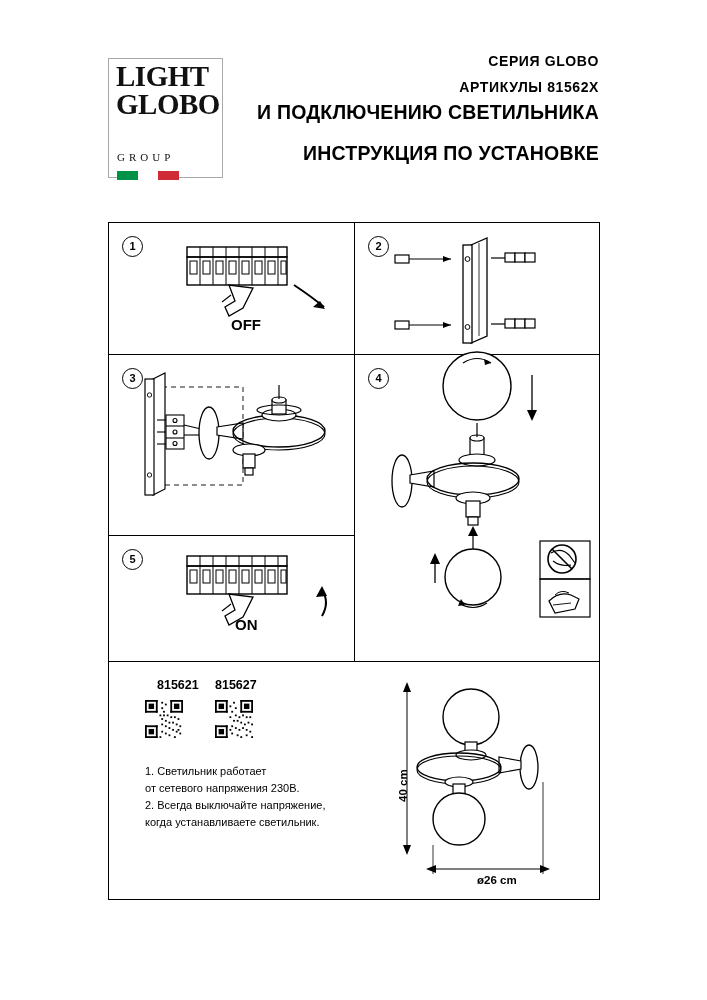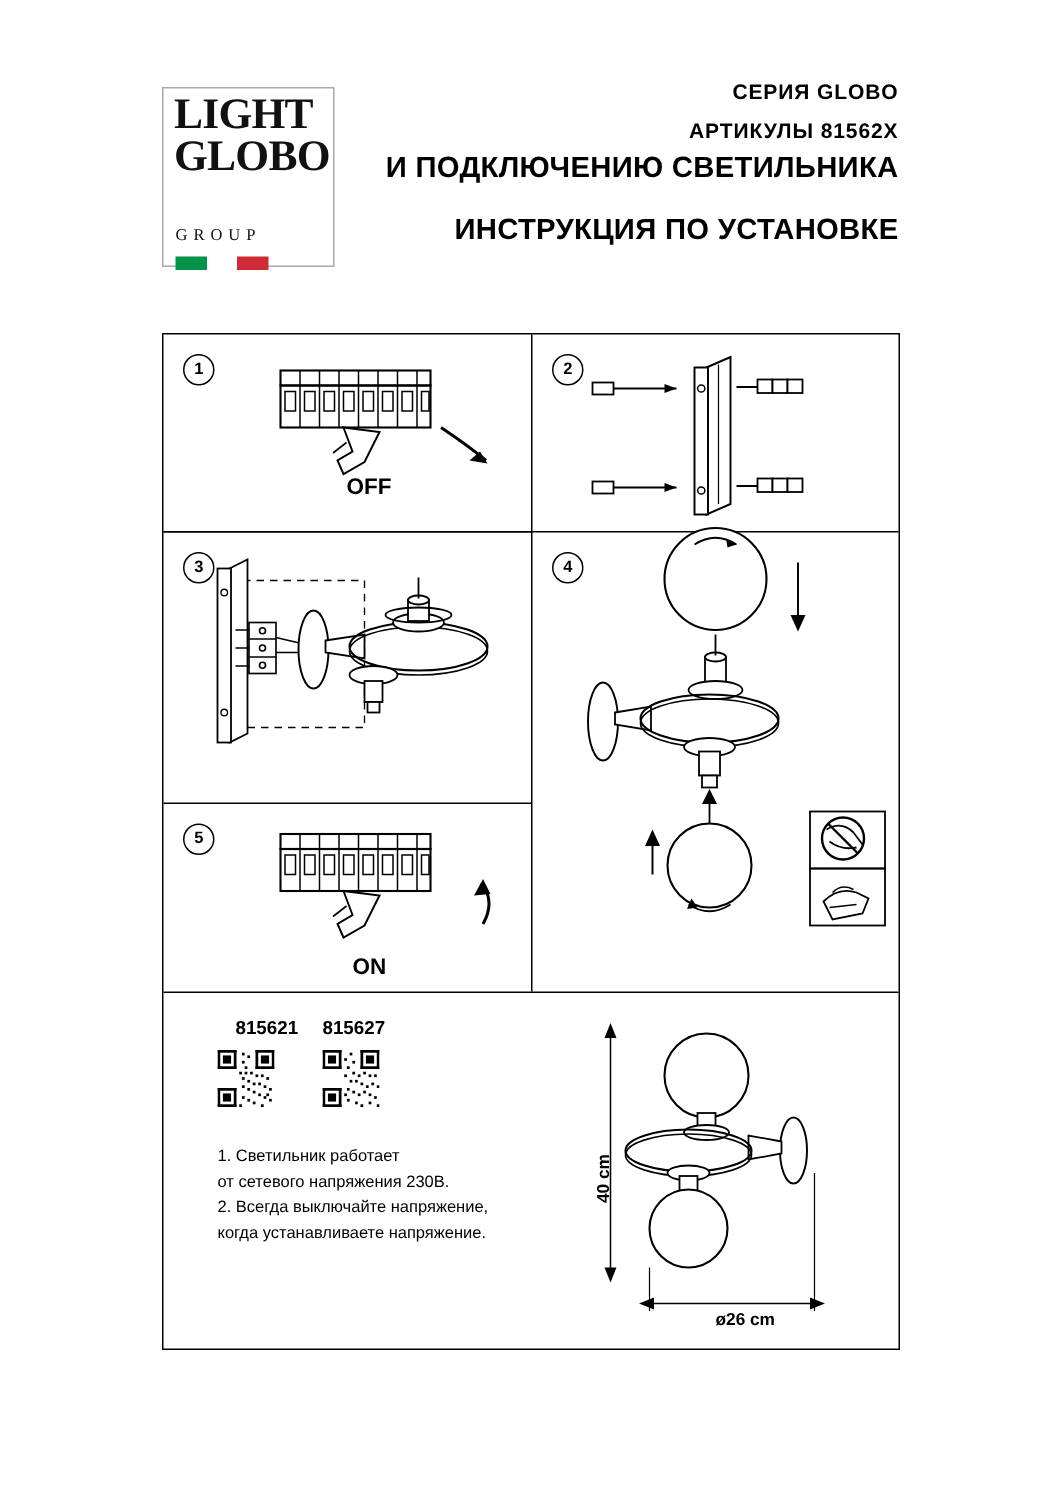--- a/index.html
+++ b/index.html
@@ -387,21 +387,21 @@
         <rect x="146" y="34" width="7" height="13"></rect>
         <rect x="159" y="34" width="7" height="13"></rect>
         <rect x="172" y="34" width="5" height="13"></rect>
       </g>
       <path d="M120 58 l6 16 l-10 6 l4 9 l14 -8 l10 -20 z" fill="#fff" stroke="#000" stroke-width="1.3"></path>
       <path d="M122 68 l-9 7" stroke="#000" stroke-width="1.1" fill="none"></path>
 
       <path d="M213 80 q8 -14 0 -26" fill="none" stroke="#000" stroke-width="2"></path>
       <path d="M213 50 l-6 11 l11 -1 z" fill="#000"></path>
     </svg>
-    <div class="caption" style="left:126px; top:100px;">ON</div>
+    <div class="caption" style="left:126px; top:80px;">ON</div>
   </div>
 
   <div class="cell" style="left:0; top:439px; width:490px; height:237px;">
 
     <div class="codes" style="left:48px; top:16px;">815621</div>
     <div class="codes" style="left:106px; top:16px;">815627</div>
 
     <svg class="qr" style="left:36px; top:38px;" viewBox="0 0 21 21">
       <rect width="21" height="21" fill="#fff"></rect>
       <g fill="#000">
@@ -497,21 +497,21 @@
           <rect x="17" y="19" width="1" height="1"></rect>
         <rect x="20" y="20" width="1" height="1"></rect>
           <rect x="8" y="16" width="1" height="1"></rect>
       </g>
     </svg>
 
     <div class="notes" style="left:36px; top:101px; width:210px;">
       <div>1. Светильник работает</div>
       <div>от сетевого напряжения 230В.</div>
       <div>2. Всегда выключайте напряжение,</div>
-      <div>когда устанавливаете напряжение.</div>
+      <div>когда устанавливаете светильник.</div>
     </div>
 
     <svg width="250" height="237" style="position:absolute;left:240px;top:0">
 
       <circle cx="122" cy="55" r="28" fill="#fff" stroke="#000" stroke-width="1.4"></circle>
 
       <g fill="#fff" stroke="#000" stroke-width="1.2">
         <rect x="116" y="80" width="12" height="10"></rect>
         <ellipse cx="122" cy="93" rx="15" ry="5"></ellipse>
       </g>

